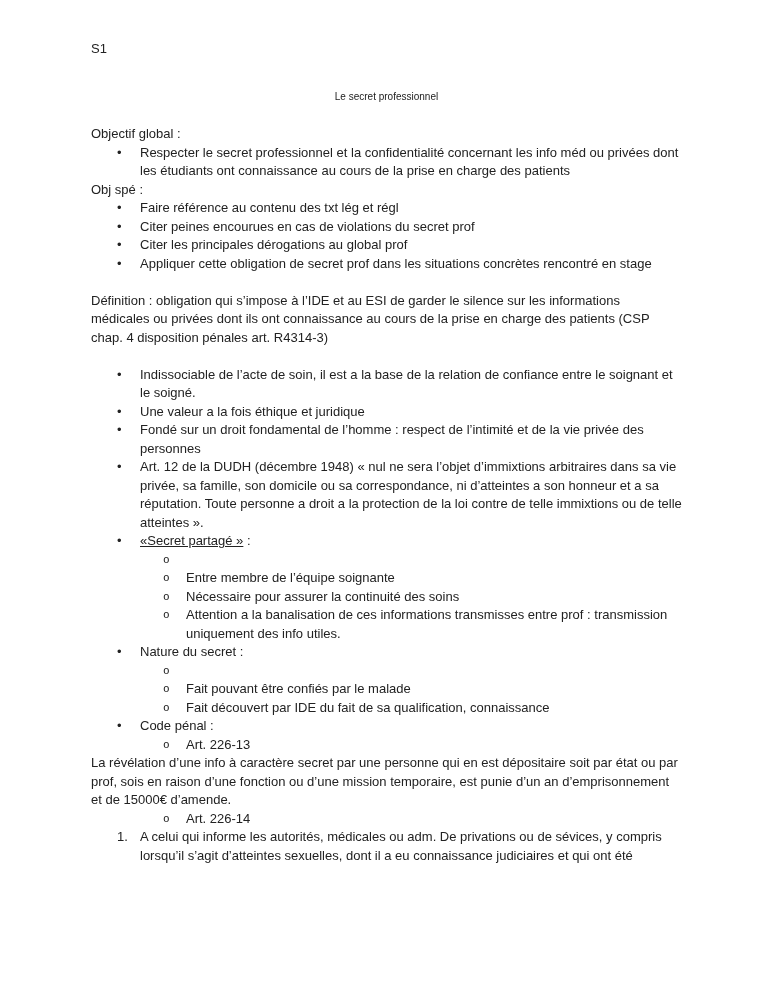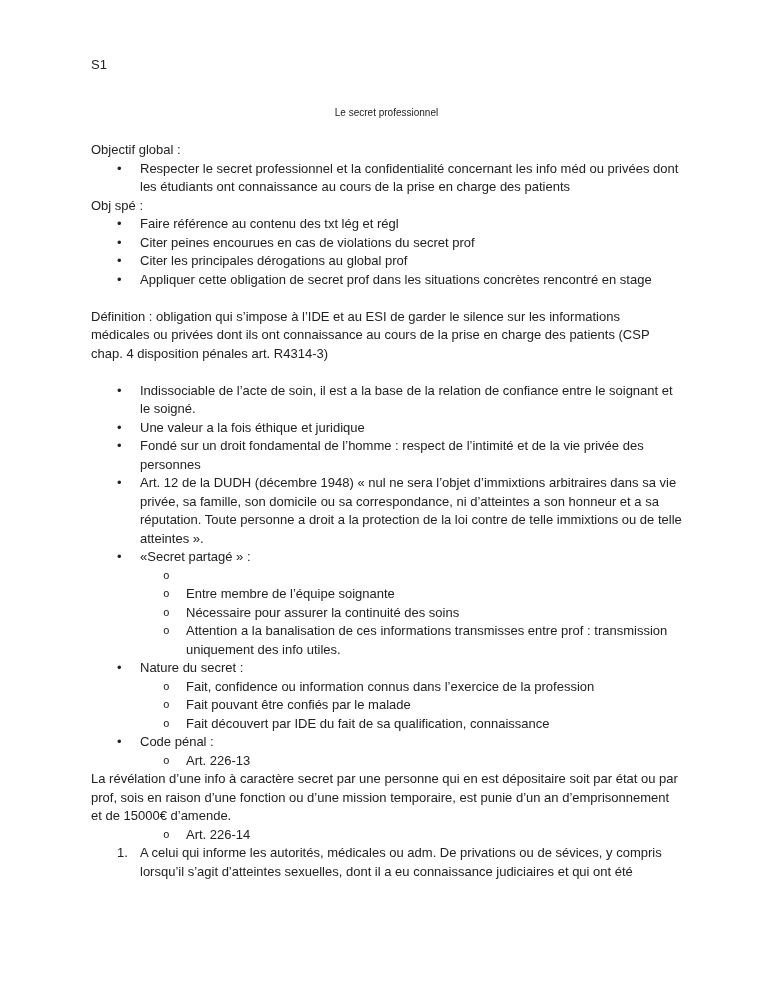--- a/index.html
+++ b/index.html
@@ -9,30 +9,30 @@
     margin:0 auto;
     background:#ffffff;
     box-sizing:border-box;
     padding:40px 86px 0 91px;
     font-family:"Liberation Sans","DejaVu Sans",sans-serif;
     font-size:13px;
     line-height:18.5px;
     color:#222222;
     overflow:hidden;
   }
-  .page-label{margin:16px 0 29px 0;}
+  .page-label{margin:0 0 29px 0;}
   .title{margin:0 0 19px 0;text-align:center;font-size:10px;font-weight:400;}
   .para{margin:0;}
   .spacer{height:18.5px;}
   .li{display:flex;margin:0;}
   .l1{padding-left:26px;}
   .l2{padding-left:72px;}
   .marker{flex:0 0 23px;}
   .m2{font-family:"DejaVu Sans Mono",monospace;font-size:11px;line-height:18.5px;}
-  .u{}
+  .u{text-decoration:underline;}
   .txt{flex:1;}
 </style>
 </head>
 <body>
 
 <div class="page">
   <div class="page-label">S1</div>
   <div class="title">Le secret professionnel</div>
   <div>
       <div class="para">Objectif global :</div>
@@ -94,21 +94,20 @@
       <div class="li l2">
         <span class="marker m2">o</span>
         <span class="txt">Attention a la banalisation de ces informations transmisses entre prof : transmission uniquement des info utiles.</span>
       </div>
       <div class="li l1">
         <span class="marker">•</span>
         <span class="txt">Nature du secret :</span>
       </div>
       <div class="li l2">
         <span class="marker m2">o</span>
-        <span class="txt">Fait, confidence ou information connus dans l’exercice de la profession</span>
       </div>
       <div class="li l2">
         <span class="marker m2">o</span>
         <span class="txt">Fait pouvant être confiés par le malade</span>
       </div>
       <div class="li l2">
         <span class="marker m2">o</span>
         <span class="txt">Fait découvert par IDE du fait de sa qualification, connaissance</span>
       </div>
       <div class="li l1">

